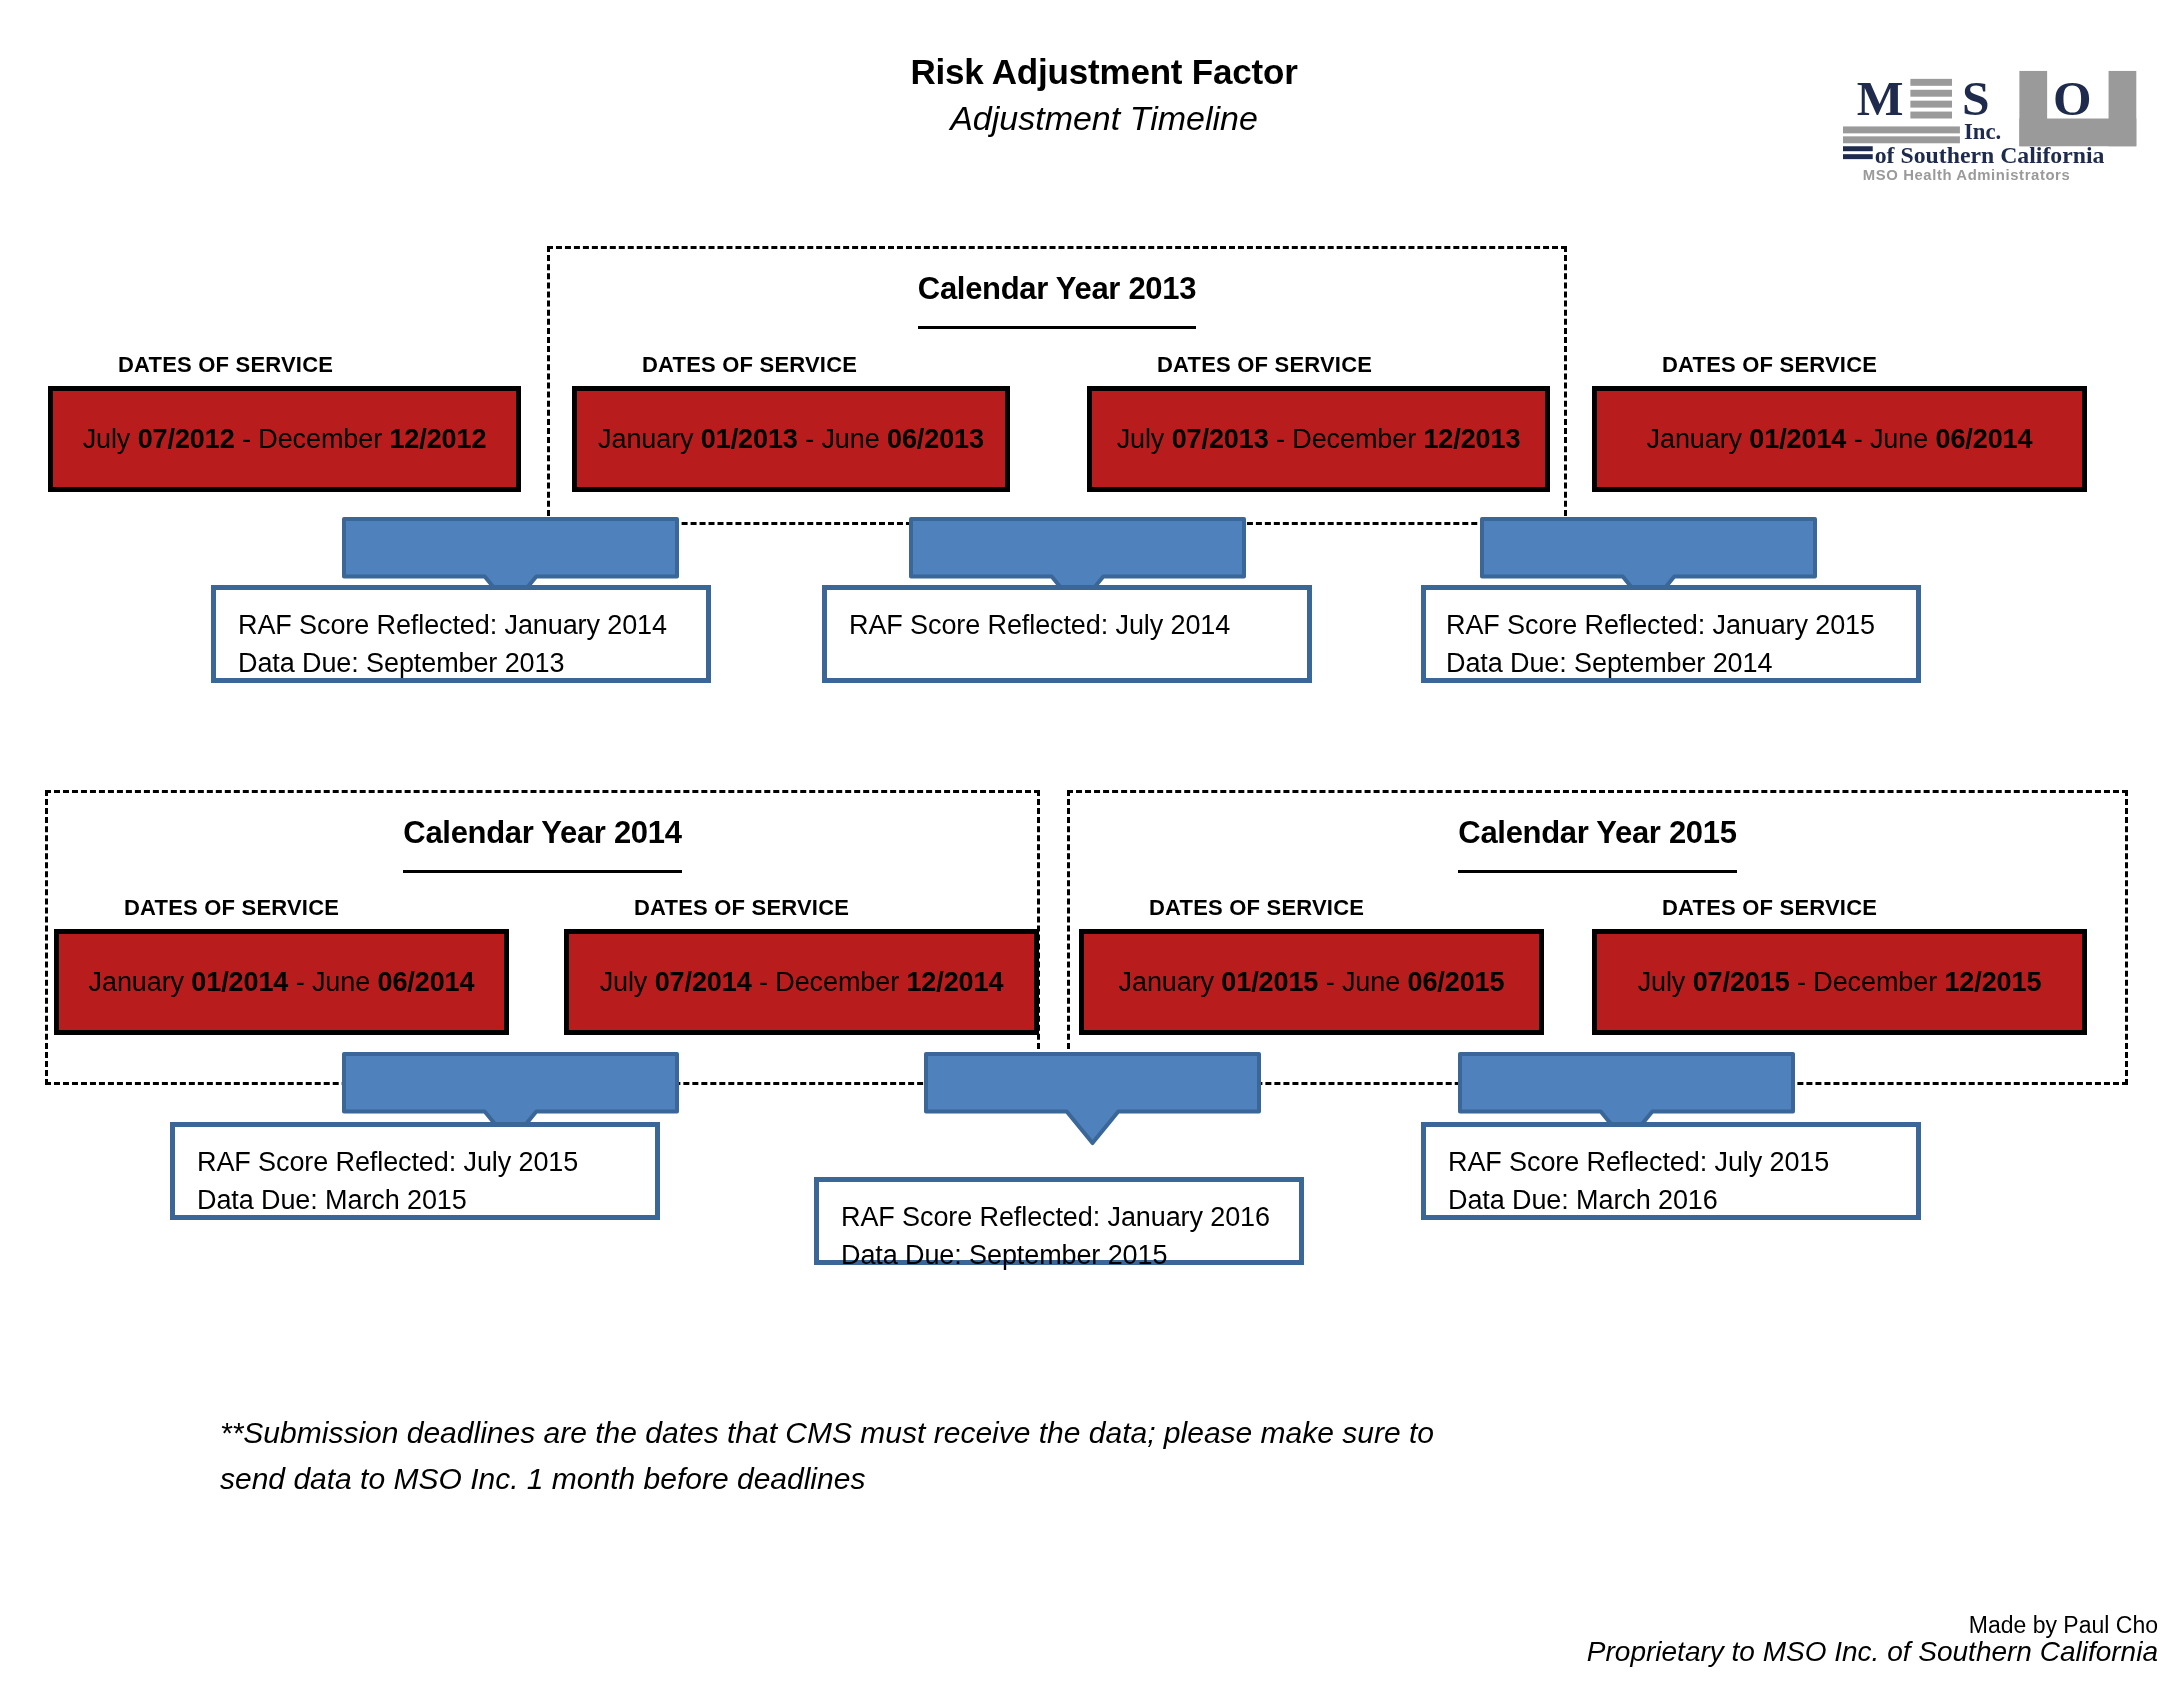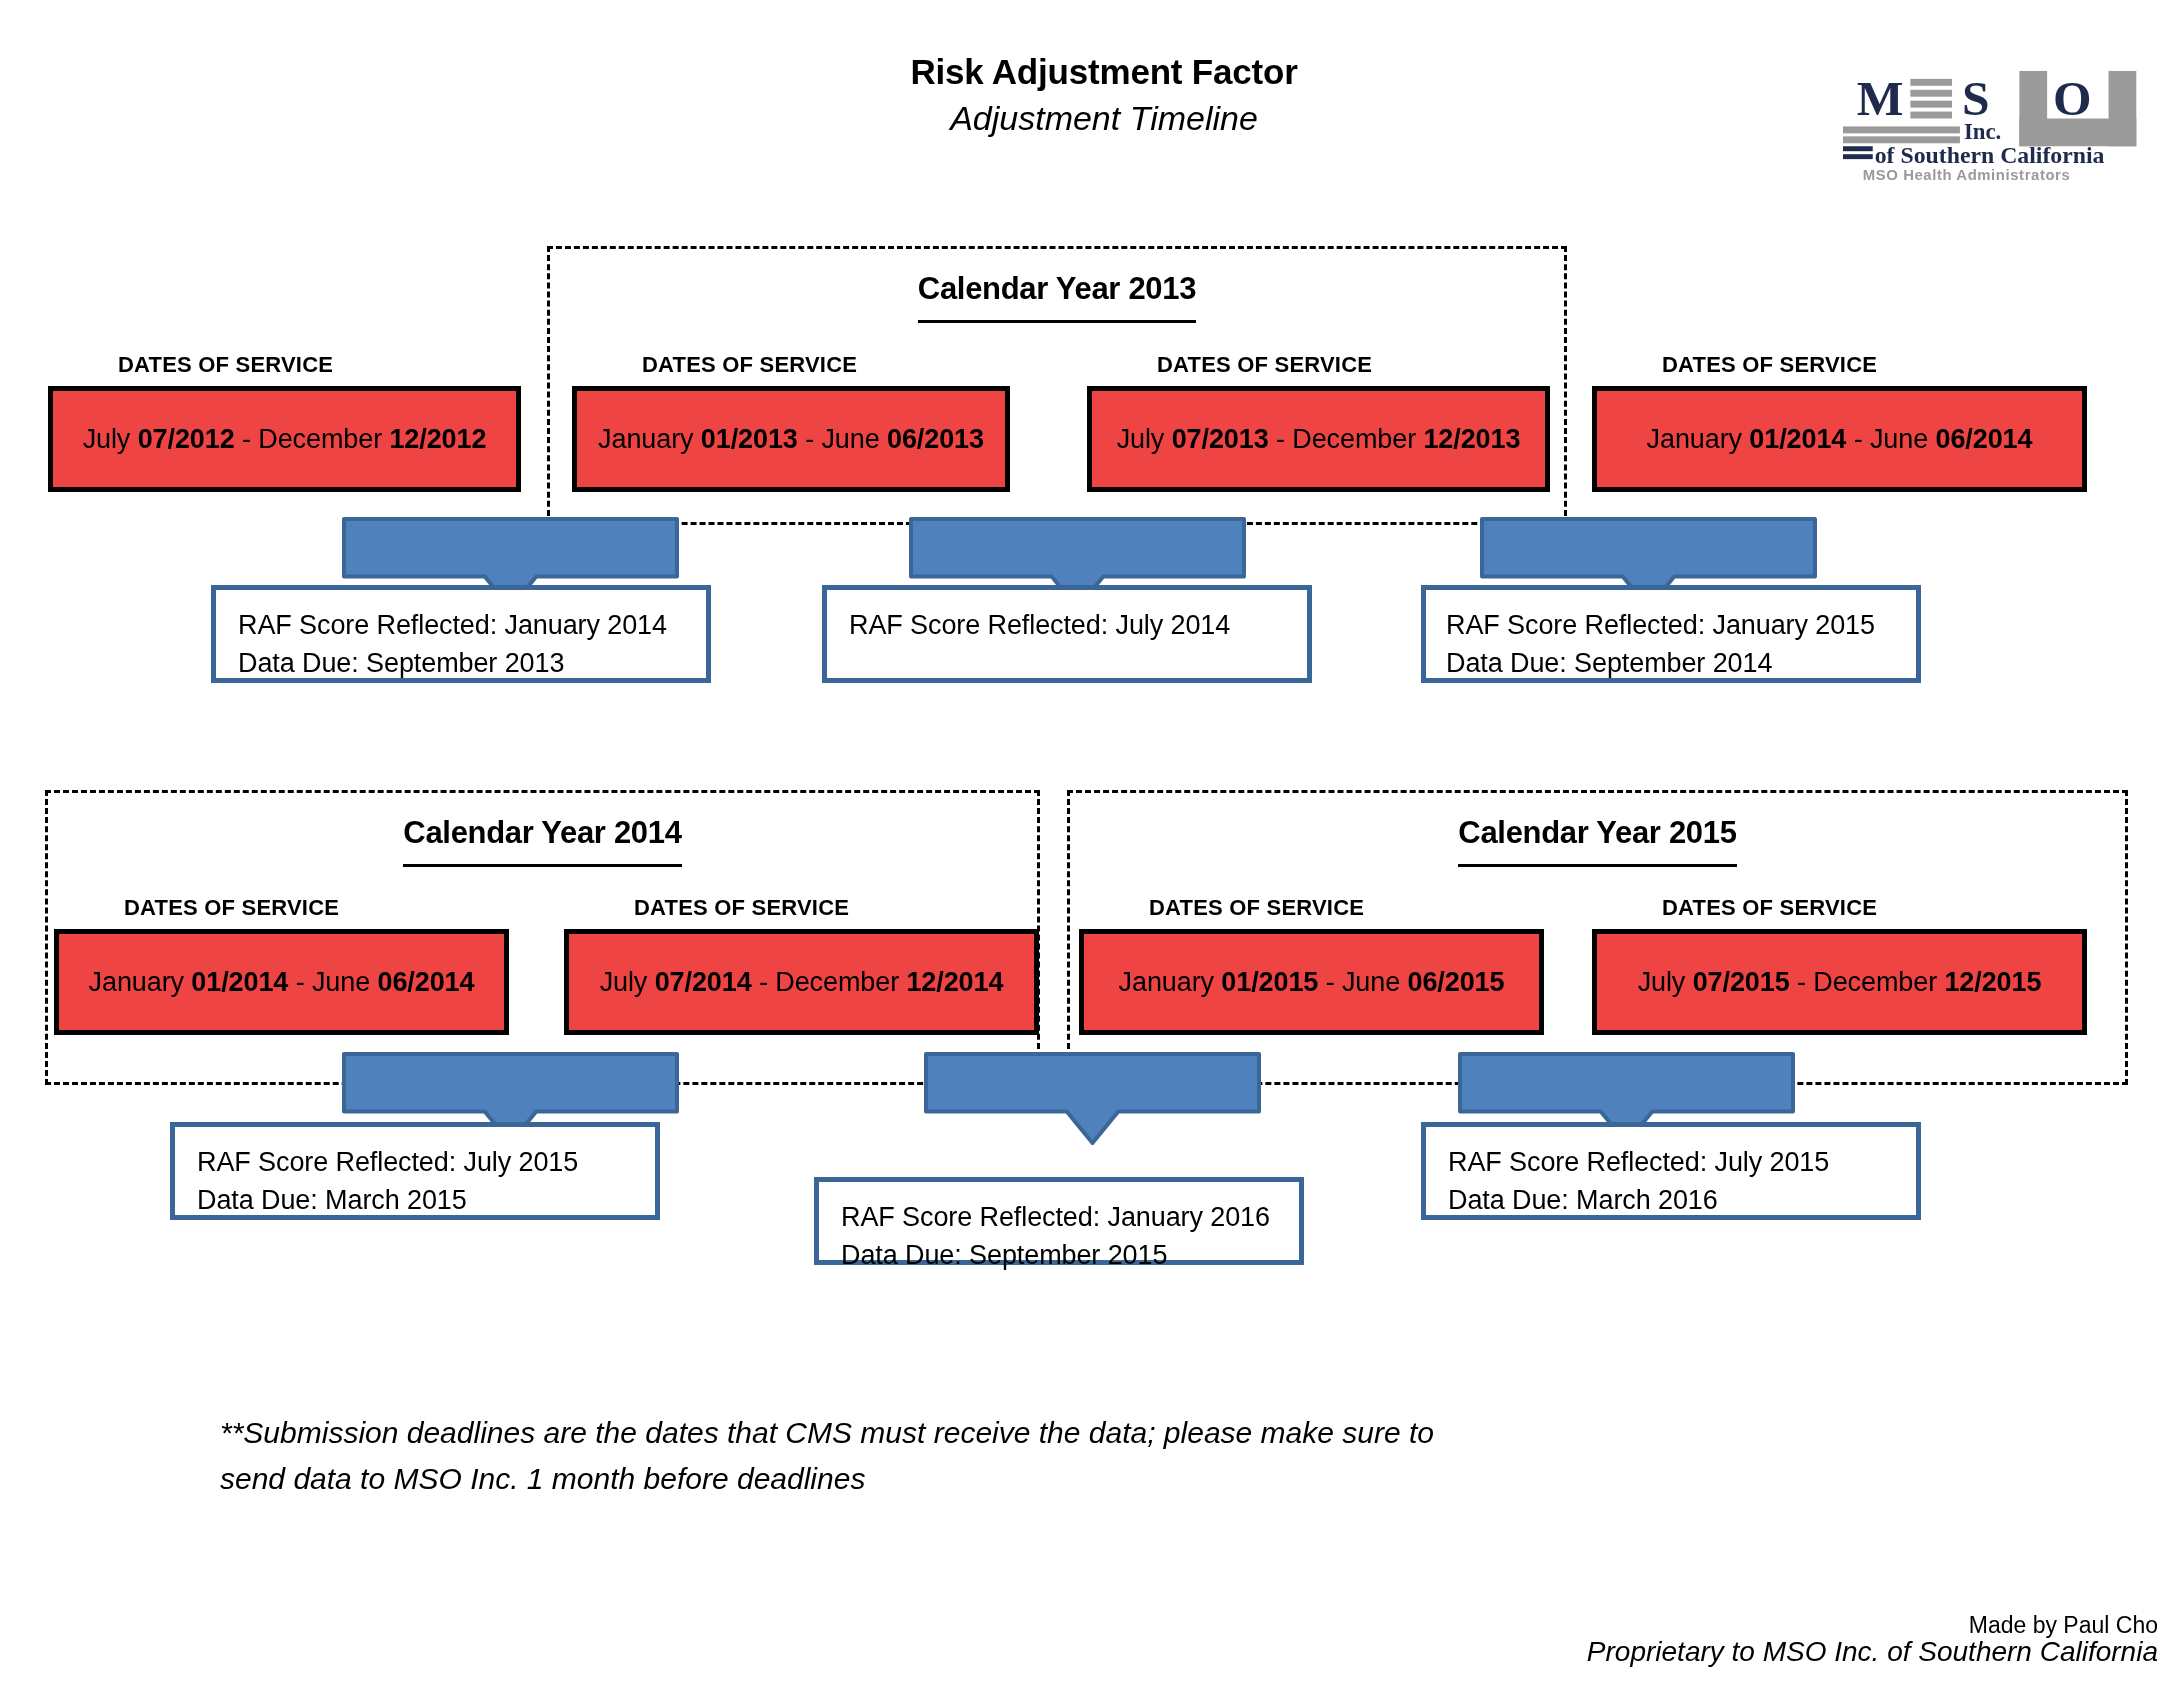--- a/index.html
+++ b/index.html
@@ -58,21 +58,21 @@
     position: absolute;
     width: 100%;
     text-align: center;
     top: 22px;
     font-size: 31px;
     font-weight: bold;
     letter-spacing: -0.3px;
   }
   .cy-title span {
     border-bottom: 3px solid #000;
-    padding-bottom: 14px;
+    padding-bottom: 20px;
   }
 
   
   .dos-seg { position: absolute; }
   .dos-label {
     position: absolute;
     top: 0;
     left: 26px;
     font-size: 22px;
     font-weight: bold;
@@ -81,21 +81,21 @@
     margin-left: 44px;
   }
   .dos-box {
     position: absolute;
     top: 34px;
     left: 0;
     right: 0;
     height: 106px;
     border: 5px solid #000000;
     box-sizing: border-box;
-    background: #ef4444;
+    background: #b91c1c;
     display: flex;
     align-items: center;
     justify-content: center;
   }
   .dos-text {
     font-size: 27px;
     white-space: nowrap;
     letter-spacing: -0.1px;
   }
   .dos-text b { font-weight: bold; }

